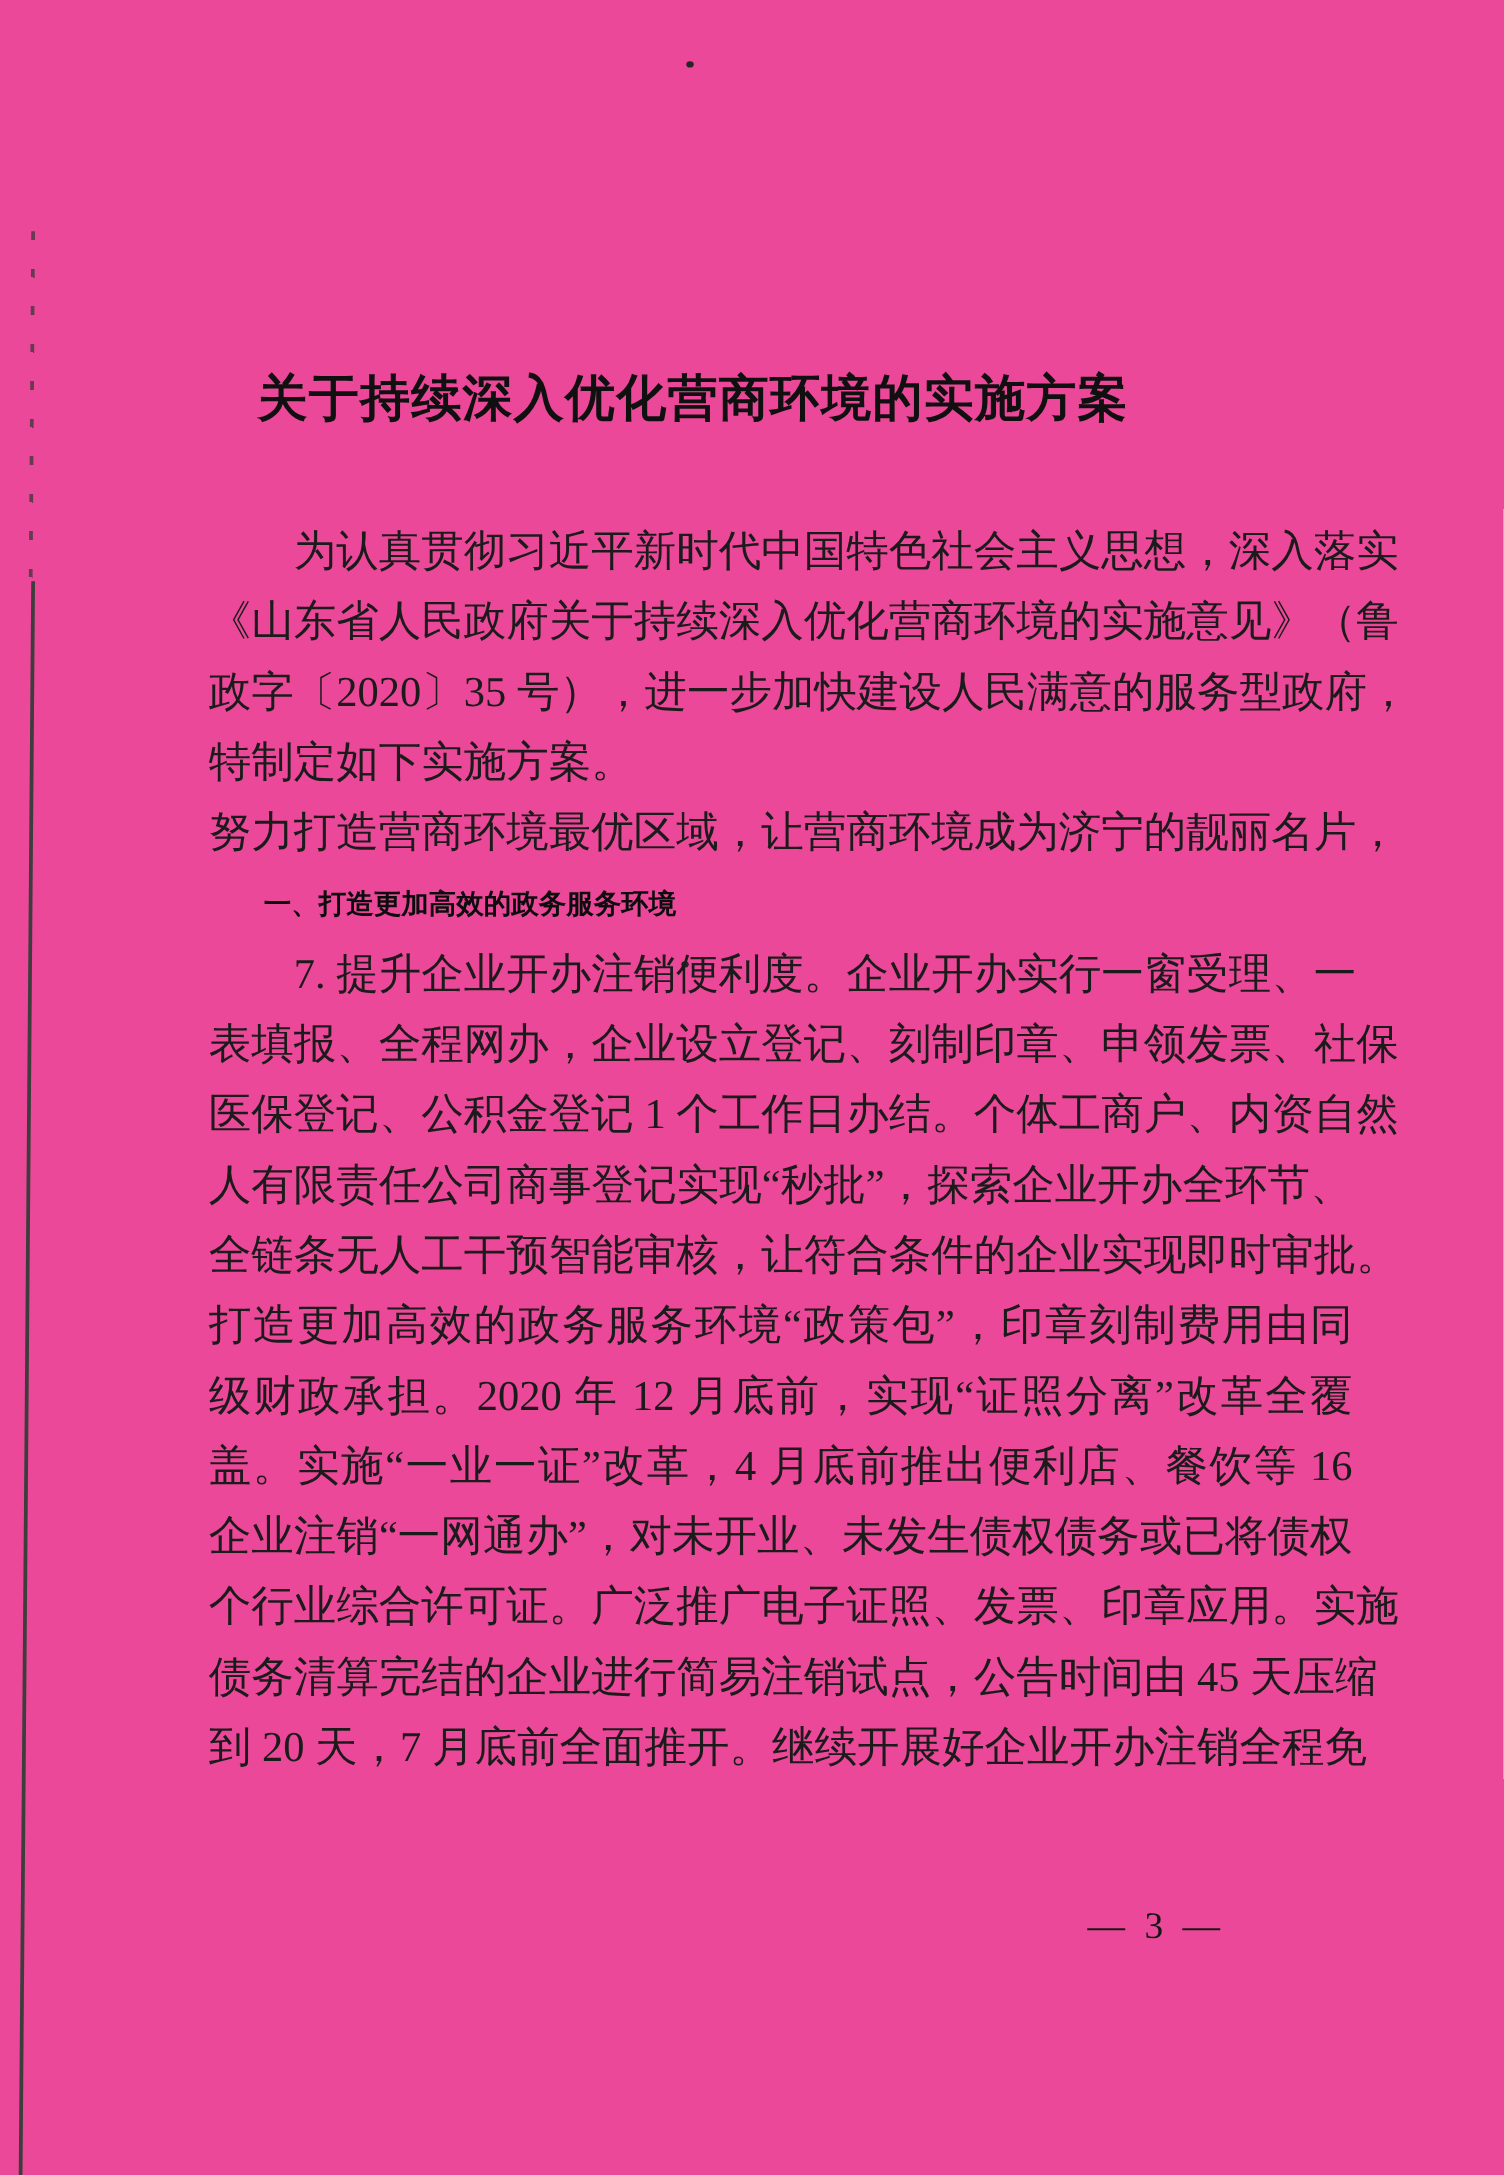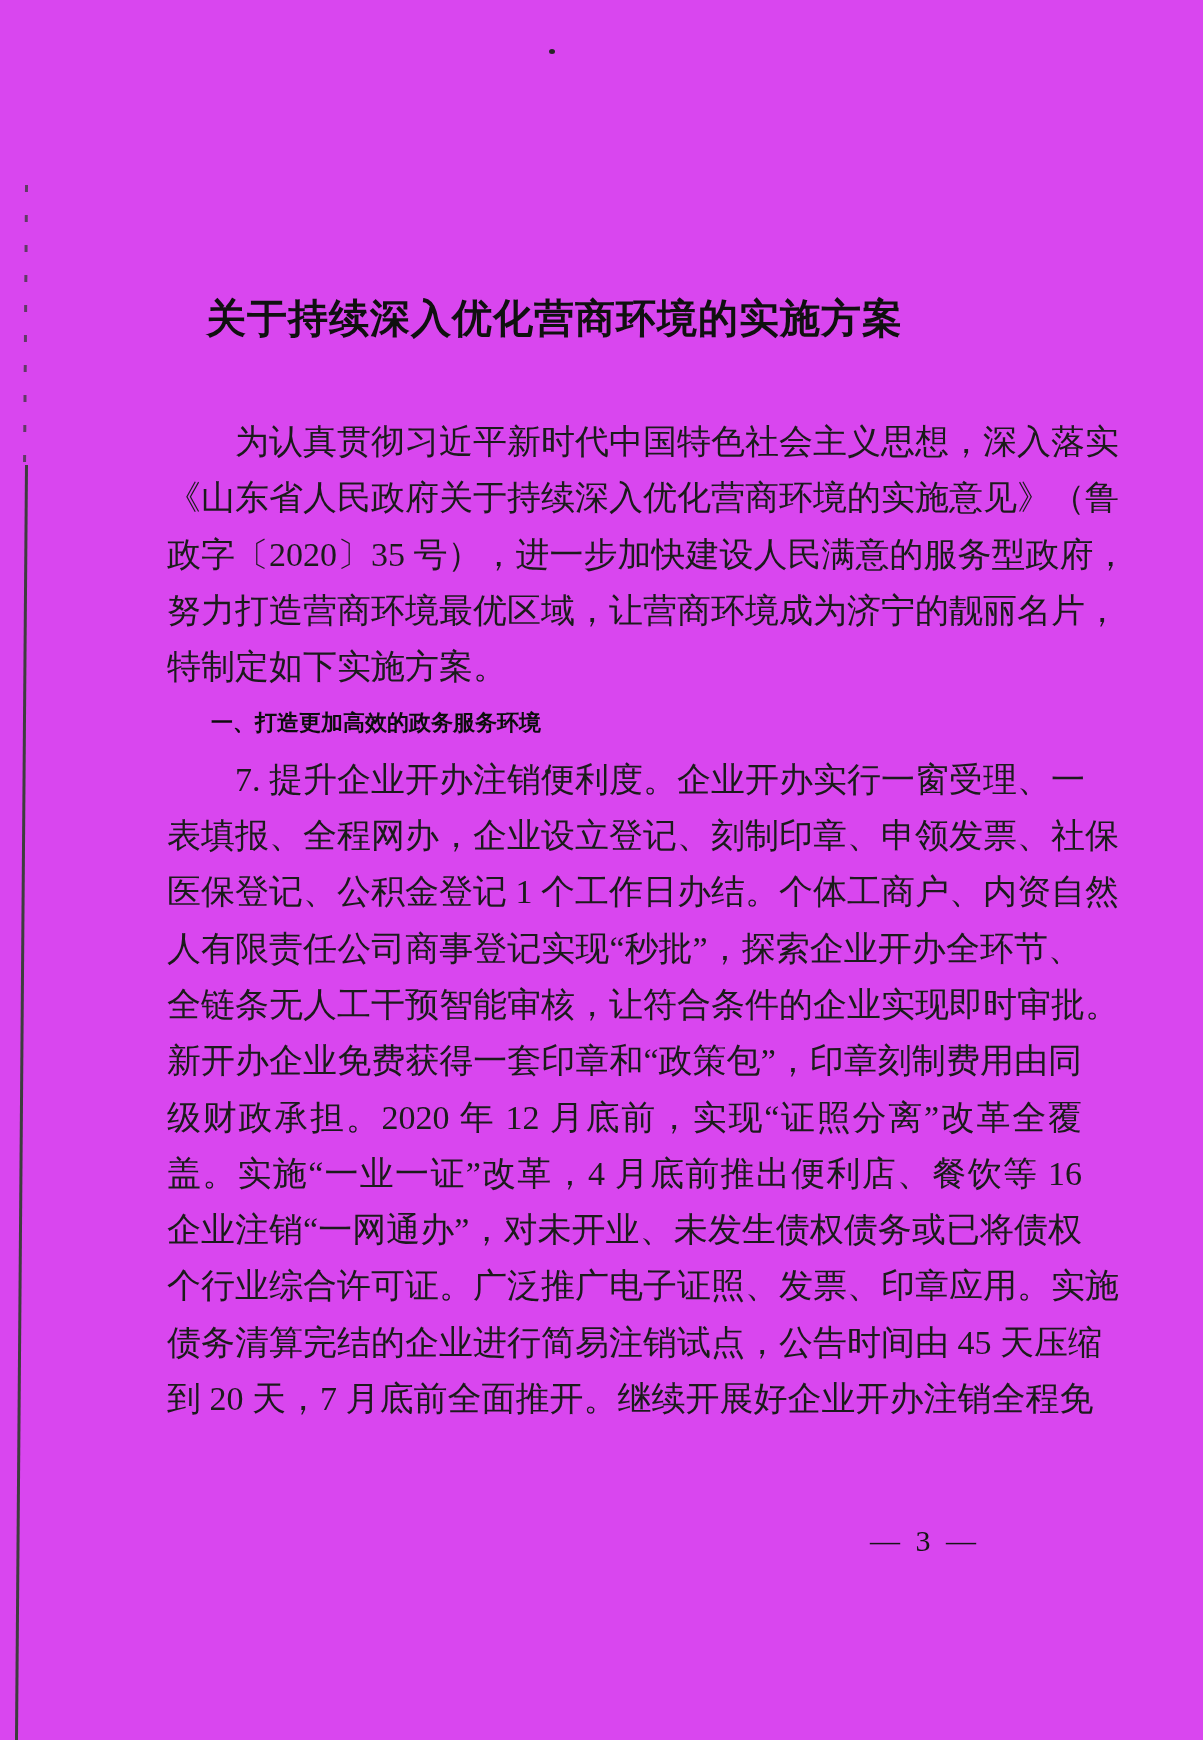--- a/index.html
+++ b/index.html
@@ -4,21 +4,21 @@
 <style>
   html, body {
     margin: 0;
     padding: 0;
     background: #ffffff;
   }
   .page {
     position: relative;
     width: 1203px;
     height: 1740px;
-    background: #d946ef;
+    background: #ec4899;
     overflow: hidden;
     font-family: "Liberation Serif", "DejaVu Serif", serif;
     color: #1b1b1b;
   }
   
   .edge-artifact-top {
     position: absolute;
     left: 25px;
     top: 185px;
     width: 3px;
@@ -110,29 +110,29 @@
   <div class="edge-artifact-bottom"></div>
   <div class="speck speck-1"></div>
   <div class="speck speck-2"></div>
 
   <h1 class="doc-title">关于持续深入优化营商环境的实施方案</h1>
 
   <div class="doc-body" id="doc-body">
       <div class="line indent">为认真贯彻习近平新时代中国特色社会主义思想，深入落实</div>
       <div class="line">《山东省人民政府关于持续深入优化营商环境的实施意见》（鲁</div>
       <div class="line">政字〔2020〕35 号），进一步加快建设人民满意的服务型政府，</div>
+      <div class="line nofill">特制定如下实施方案。</div>
       <div class="line">努力打造营商环境最优区域，让营商环境成为济宁的靓丽名片，</div>
-      <div class="line nofill">特制定如下实施方案。</div>
       <div class="line heading indent nofill">一、打造更加高效的政务服务环境</div>
       <div class="line indent">7. 提升企业开办注销便利度。企业开办实行一窗受理、一</div>
       <div class="line">表填报、全程网办，企业设立登记、刻制印章、申领发票、社保</div>
       <div class="line">医保登记、公积金登记 1 个工作日办结。个体工商户、内资自然</div>
       <div class="line">人有限责任公司商事登记实现“秒批”，探索企业开办全环节、</div>
       <div class="line">全链条无人工干预智能审核，让符合条件的企业实现即时审批。</div>
-      <div class="line">新开办企业免费获得一套印章和“政策包”，印章刻制费用由同</div>
+      <div class="line">打造更加高效的政务服务环境“政策包”，印章刻制费用由同</div>
       <div class="line">级财政承担。2020 年 12 月底前，实现“证照分离”改革全覆</div>
       <div class="line">盖。实施“一业一证”改革，4 月底前推出便利店、餐饮等 16</div>
       <div class="line">企业注销“一网通办”，对未开业、未发生债权债务或已将债权</div>
       <div class="line">个行业综合许可证。广泛推广电子证照、发票、印章应用。实施</div>
       <div class="line">债务清算完结的企业进行简易注销试点，公告时间由 45 天压缩</div>
       <div class="line">到 20 天，7 月底前全面推开。继续开展好企业开办注销全程免</div>
     </div>
 
   <div class="page-number">— 3 —</div>
 </div>

